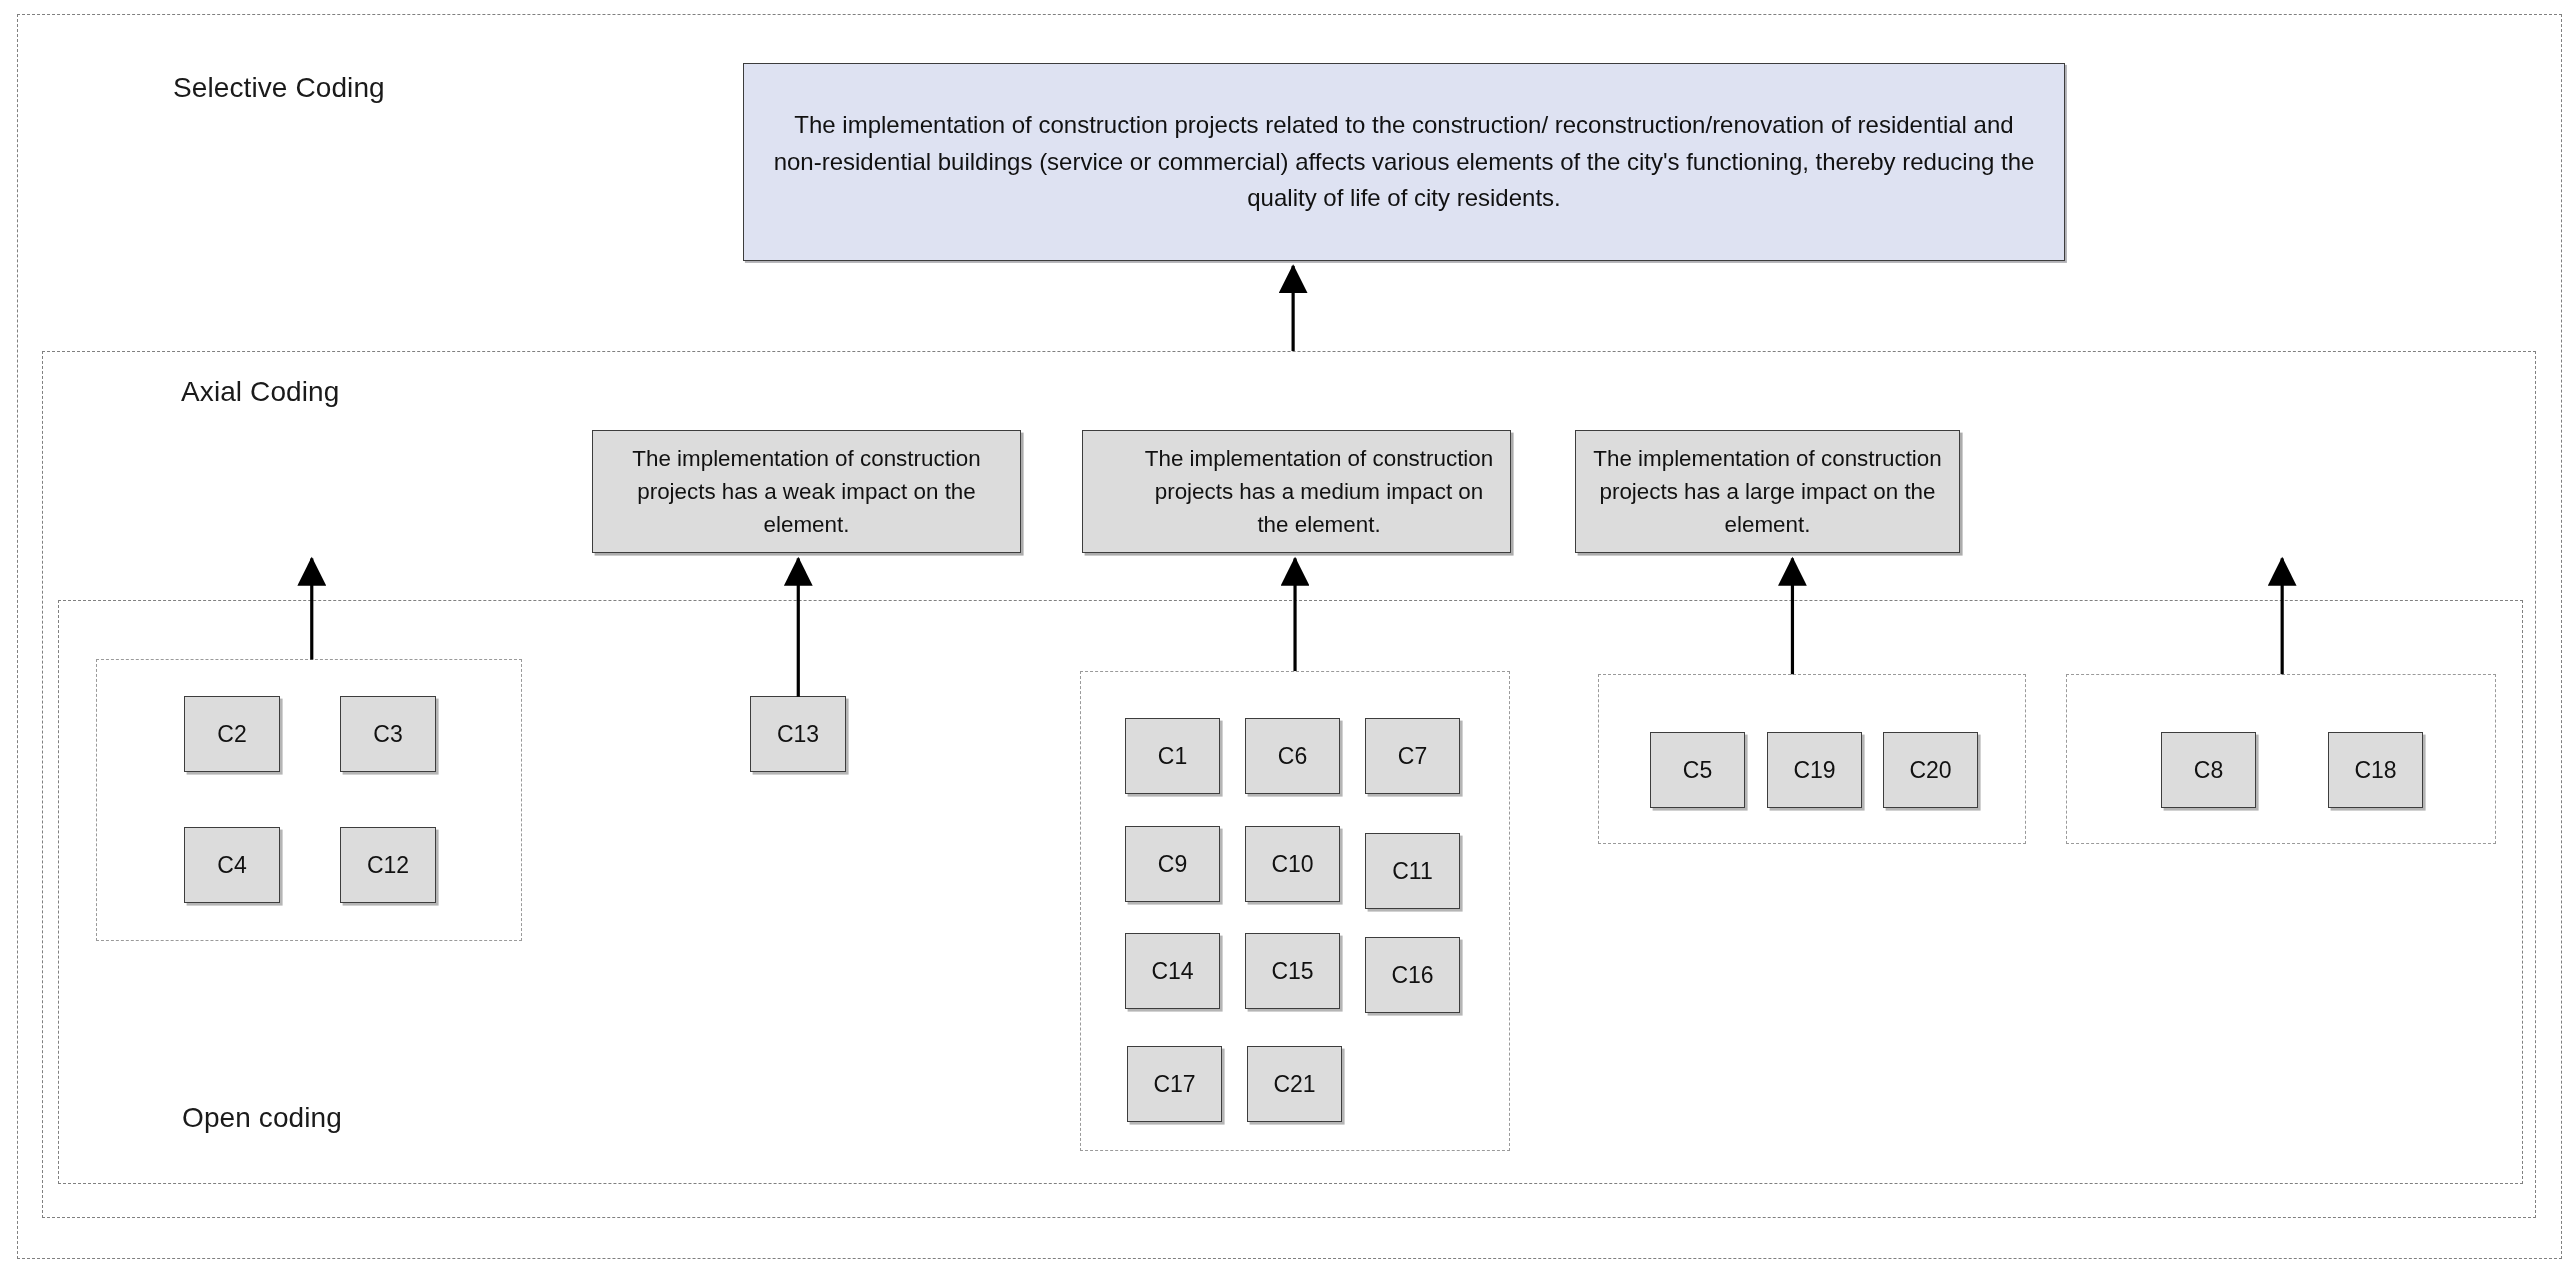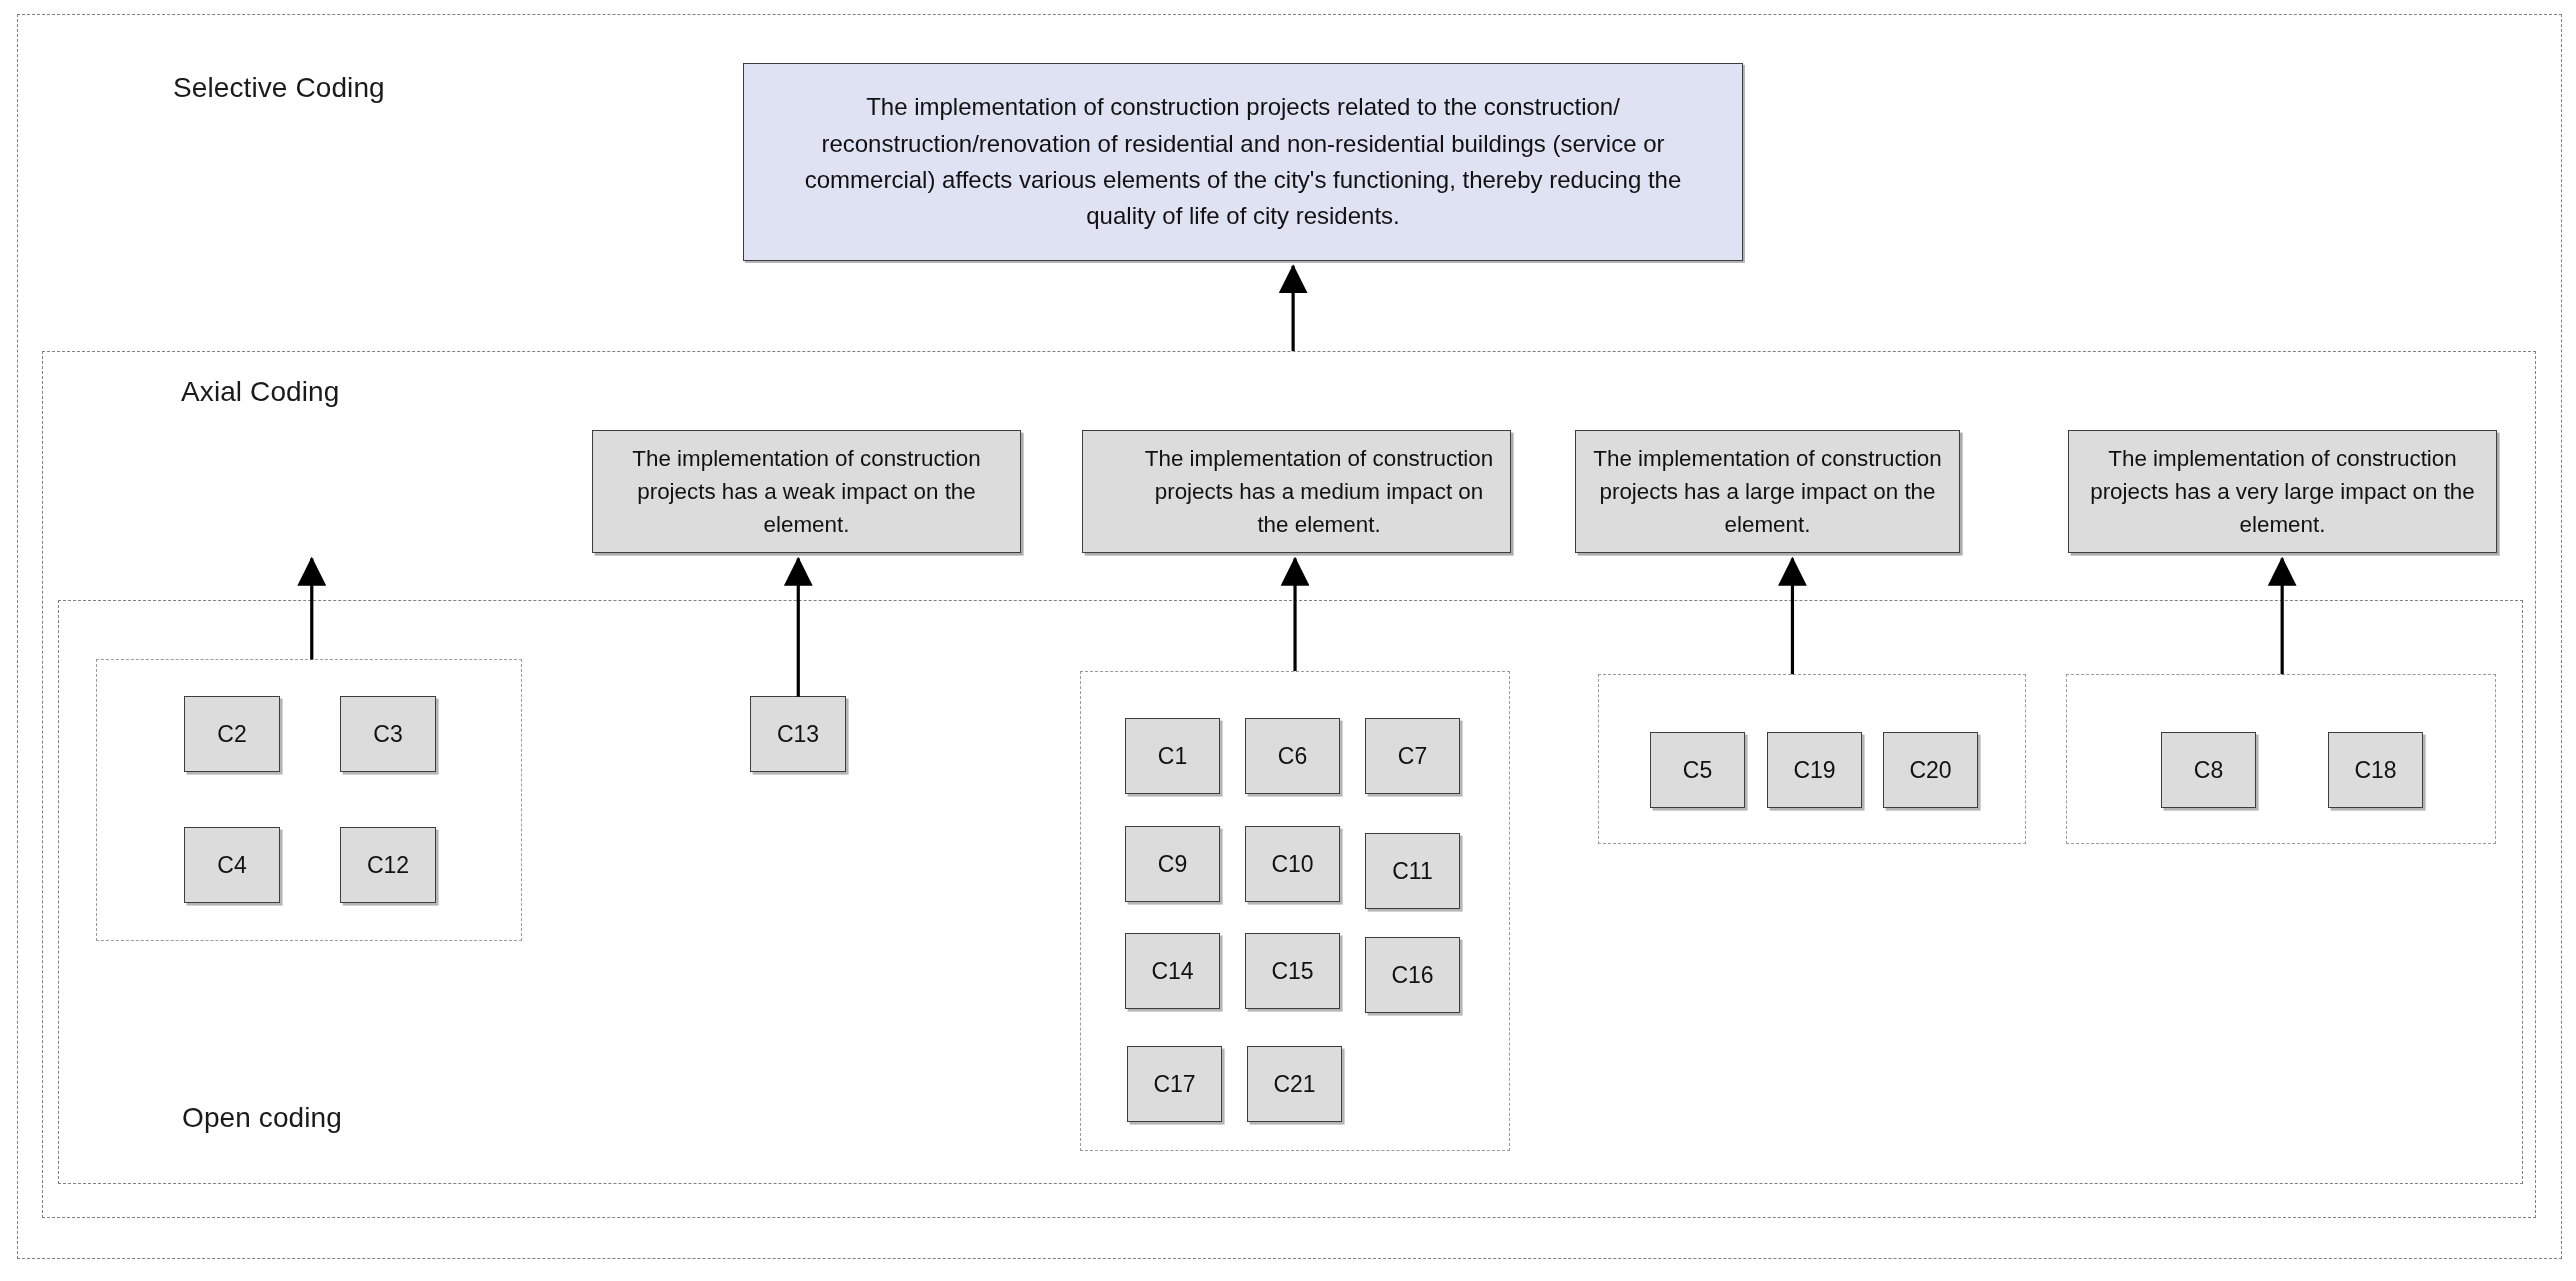--- a/index.html
+++ b/index.html
@@ -19,21 +19,21 @@
   .group-box{position:absolute;border:1.9px dashed #9a9a9a;box-sizing:border-box;background:transparent;}
 
   
   .zone-label{position:absolute;font-size:28px;color:#1a1a1a;white-space:nowrap;letter-spacing:0.1px;}
   .lbl-selective{left:173px;top:72px;}
   .lbl-axial{left:181px;top:376px;}
   .lbl-open{left:182px;top:1102px;}
 
   
   .core-box{
-    position:absolute;left:743px;top:63px;width:1000px;height:198px;
+    position:absolute;left:743px;top:63px;width:1322px;height:198px;
     background:#dee2f2;border:1.9px solid #3c3c3c;box-sizing:border-box;
     display:flex;align-items:center;justify-content:center;
     box-shadow:1.9px 1.9px 0 rgba(80,80,90,.45);
   }
   .core-text{
     font-size:24px;line-height:1.52;text-align:center;color:#111;
     padding:0 24px;
   }
 
   
@@ -75,23 +75,20 @@
 
   <div class="cat-box" style="left:592px;width:429px;">
     <div class="cat-text">The implementation of construction projects has a weak impact on the element.</div>
   </div>
   <div class="cat-box" style="left:1082px;width:429px;padding-left:45px;">
     <div class="cat-text">The implementation of construction projects has a medium impact on the element.</div>
   </div>
   <div class="cat-box" style="left:1575px;width:385px;justify-content:flex-end;">
     <div class="cat-text">The implementation of construction projects has a large impact on the element.</div>
   </div>
-  <div class="cat-box" style="left:2068px;width:429px;">
-    <div class="cat-text">The implementation of construction projects has a very large impact on the element.</div>
-  </div>
 
   <div class="group-box" style="left:96px;top:659px;width:426px;height:282px;"></div>
   <div class="chip" style="left:184px;top:696px;width:96px;height:76px;">C2</div>
   <div class="chip" style="left:340px;top:696px;width:96px;height:76px;">C3</div>
   <div class="chip" style="left:184px;top:827px;width:96px;height:76px;">C4</div>
   <div class="chip" style="left:340px;top:827px;width:96px;height:76px;">C12</div>
 
   <div class="chip" style="left:750px;top:696px;width:96px;height:76px;">C13</div>
 
   <div class="group-box" style="left:1080px;top:671px;width:430px;height:480px;"></div>

